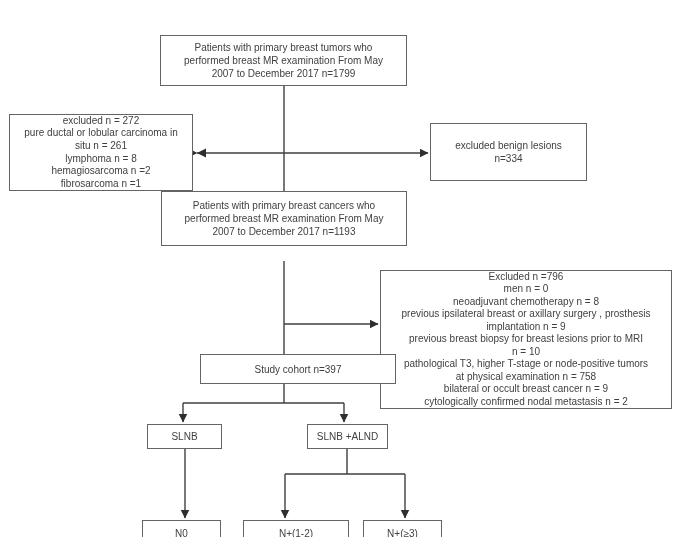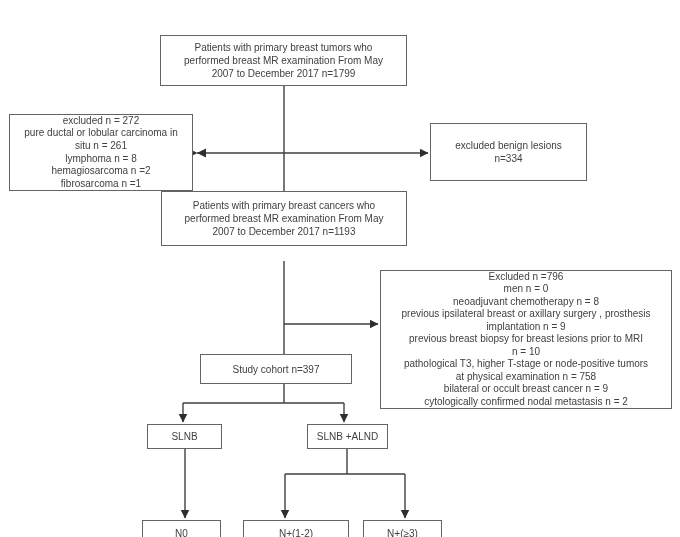--- a/index.html
+++ b/index.html
@@ -35,21 +35,21 @@
     font-size: 10px;
     line-height: 13px;
   }
   .box .txt { white-space: pre-line; padding: 0 3px; }
 
   .b-initial   { left: 160px; top: 4px;   width: 247px; height: 51px; }
   .b-excl-left { left: 9px;   top: 83px;  width: 184px; height: 77px; line-height: 12.6px; }
   .b-benign    { left: 430px; top: 92px;  width: 157px; height: 58px; }
   .b-cancer    { left: 161px; top: 160px; width: 246px; height: 55px; }
   .b-excl-main { left: 380px; top: 239px; width: 292px; height: 139px; line-height: 12.5px; }
-  .b-cohort    { left: 200px; top: 323px; width: 152px; height: 30px; }
+  .b-cohort    { left: 200px; top: 323px; width: 196px; height: 30px; }
   .b-slnb      { left: 147px; top: 393px; width: 75px;  height: 25px; }
   .b-slnbalnd  { left: 307px; top: 393px; width: 81px;  height: 25px; }
   .b-n0        { left: 142px; top: 489px; width: 79px;  height: 41px; line-height: 14px; }
   .b-n12       { left: 243px; top: 489px; width: 106px;  height: 41px; line-height: 14px; }
   .b-n3        { left: 363px; top: 489px; width: 79px;  height: 41px; line-height: 14px; }
 </style>
 </head>
 <body>
 
 <div class="canvas">

